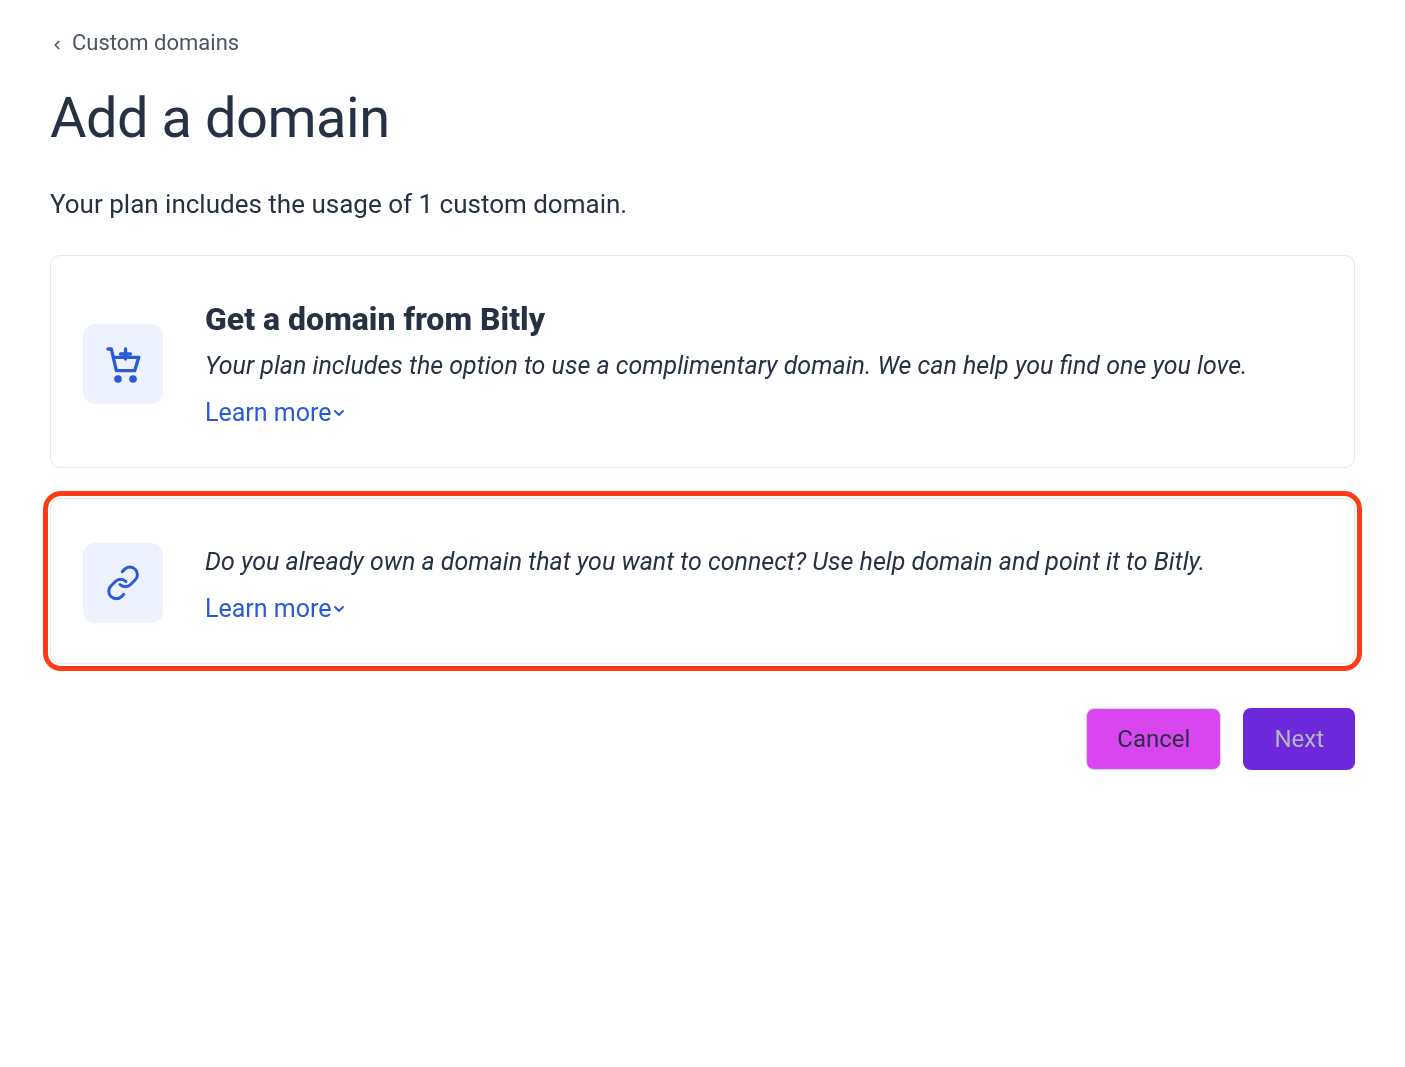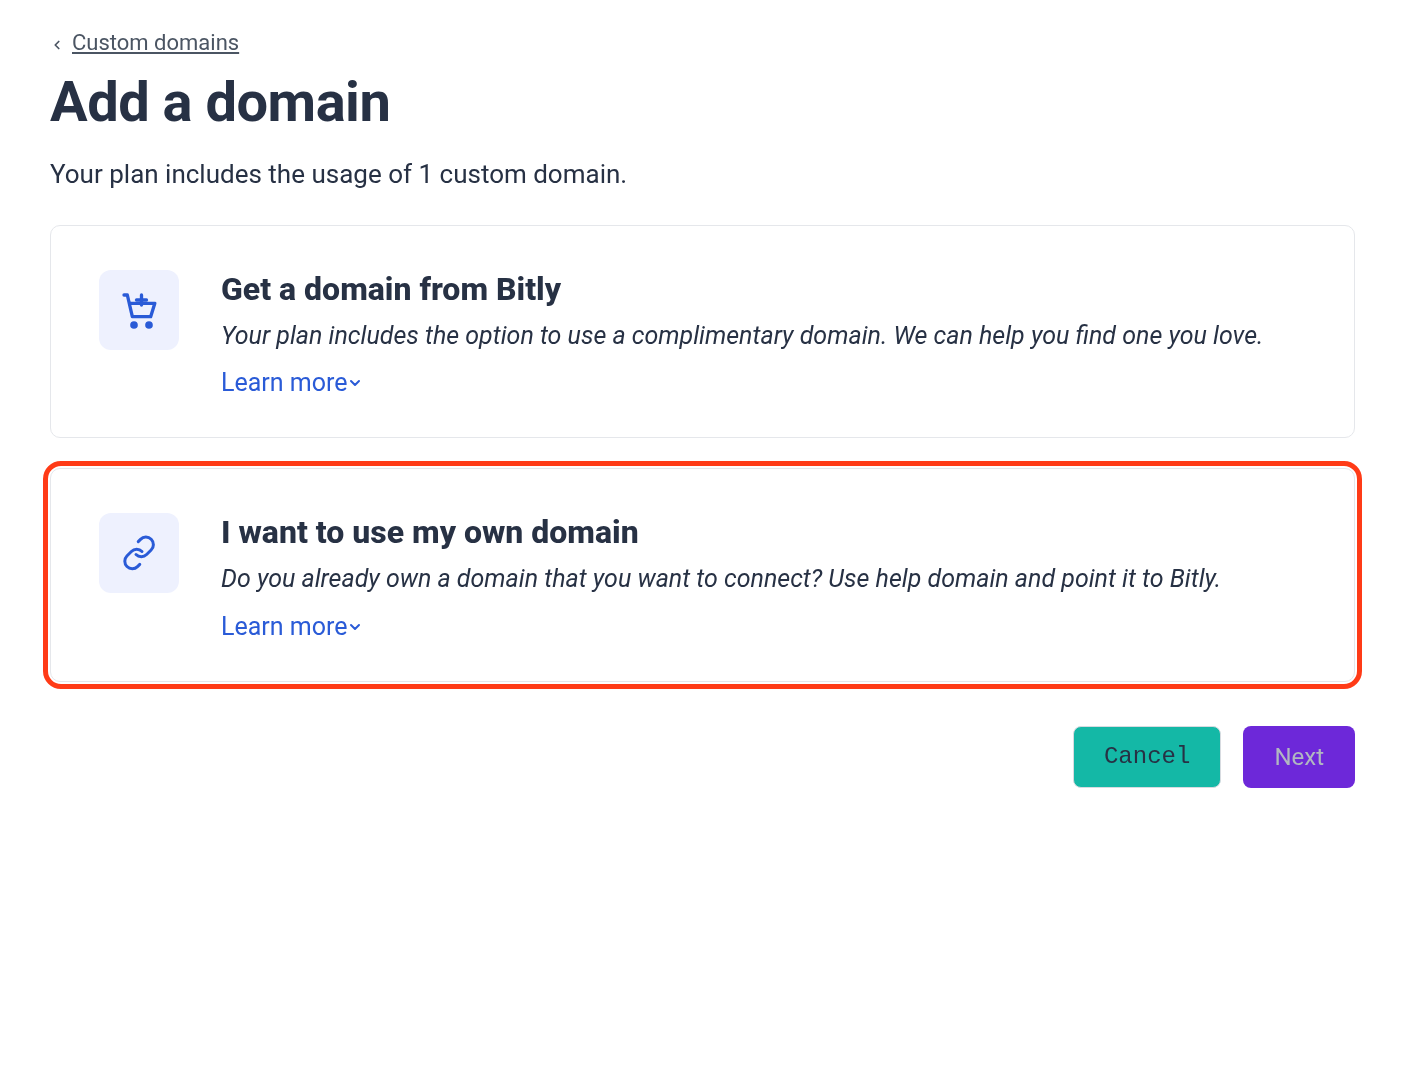--- a/index.html
+++ b/index.html
@@ -7,48 +7,47 @@
       font-family: -apple-system, BlinkMacSystemFont, "Segoe UI", Roboto, Helvetica, Arial, sans-serif;
       background: #ffffff;
       color: #273144;
       padding: 30px 50px 50px 50px;
       width: 1405px;
     }
     .breadcrumb {
       display: inline-flex;
       align-items: flex-end;
       gap: 8px;
-      margin-bottom: 14px;
+      margin-bottom: 30px;
       cursor: pointer;
       color: #4b5563;
       font-size: 22px;
-      text-decoration: underline;
     }
     .breadcrumb .chev {
       display: inline-flex;
       align-items: center;
     }
     h1.page-title {
       font-size: 56px;
-      font-weight: 700;
+      font-weight: 400;
       color: #273144;
-      margin-bottom: 24px;
+      margin-bottom: 38px;
       letter-spacing: -0.5px;
     }
     .subtext {
       font-size: 26px;
       color: #273144;
       margin-bottom: 36px;
     }
     .option-card {
       border: 1.5px solid #e5e7eb;
       border-radius: 10px;
-      padding: 44px 48px 40px 48px;
+      padding: 44px 48px 40px 32px;
       display: flex;
-      align-items: flex-start;
+      align-items: center;
       gap: 42px;
       margin-bottom: 30px;
       cursor: pointer;
       background: #fff;
     }
     .option-card.highlighted {
       position: relative;
       border: 1.5px solid #e5e7eb;
       border-radius: 10px;
     }
@@ -99,24 +98,23 @@
     }
     .btn {
       padding: 16px 30px;
       border-radius: 8px;
       font-size: 24px;
       cursor: pointer;
       border: 1.5px solid transparent;
       font-family: inherit;
     }
     .btn-cancel {
-      background: #14b8a6;
+      background: #d946ef;
       border-color: #d7dbe0;
       color: #273144;
-      font-family: Liberation Mono, monospace;
     }
     .btn-next {
       background: #6d28d9;
       color: #b1b7c1;
       cursor: not-allowed;
     }
   </style>
 </head>
 <body>
 
@@ -161,21 +159,20 @@
 
 <div class="option-card highlighted">
   <div class="highlight-ring"></div>
   <div class="icon-box">
     <svg width="36" height="36" viewBox="0 0 24 24" fill="none" stroke="#2a5bd7" stroke-width="2" stroke-linecap="round" stroke-linejoin="round">
       <path d="M10 13a5 5 0 0 0 7.07 0l3-3a5 5 0 1 0-7.07-7.07l-1.5 1.5"></path>
       <path d="M14 11a5 5 0 0 0-7.07 0l-3 3a5 5 0 0 0 7.07 7.07l1.5-1.5"></path>
     </svg>
   </div>
   <div class="card-content">
-    <div class="card-title">I want to use my own domain</div>
     <div class="card-desc">Do you already own a domain that you want to connect? Use help domain and point it to Bitly.</div>
     <div class="learn-more">
       <span>Learn more</span>
       <span>
         <svg width="16" height="16" viewBox="0 0 24 24" fill="none" stroke="#2a5bd7" stroke-width="3" stroke-linecap="round" stroke-linejoin="round">
             <polyline points="6 9 12 15 18 9"></polyline>
           </svg>
       </span>
     </div>
   </div>

